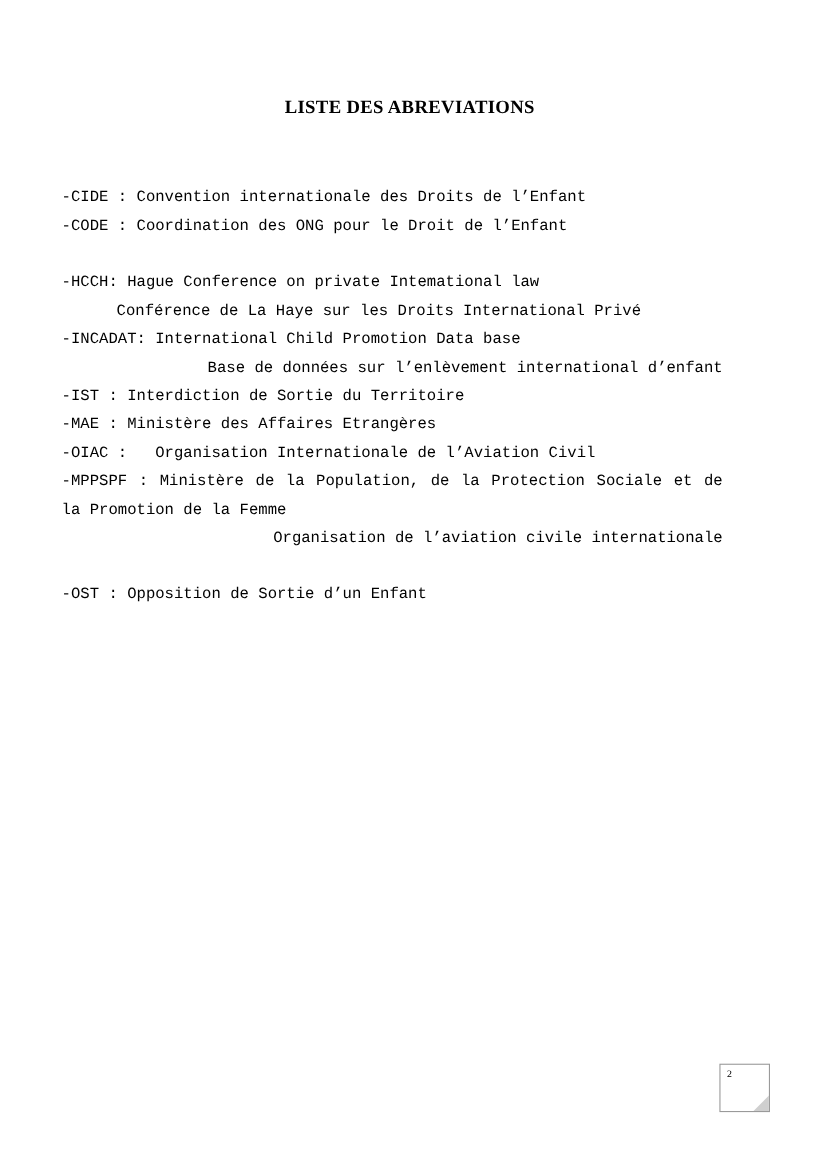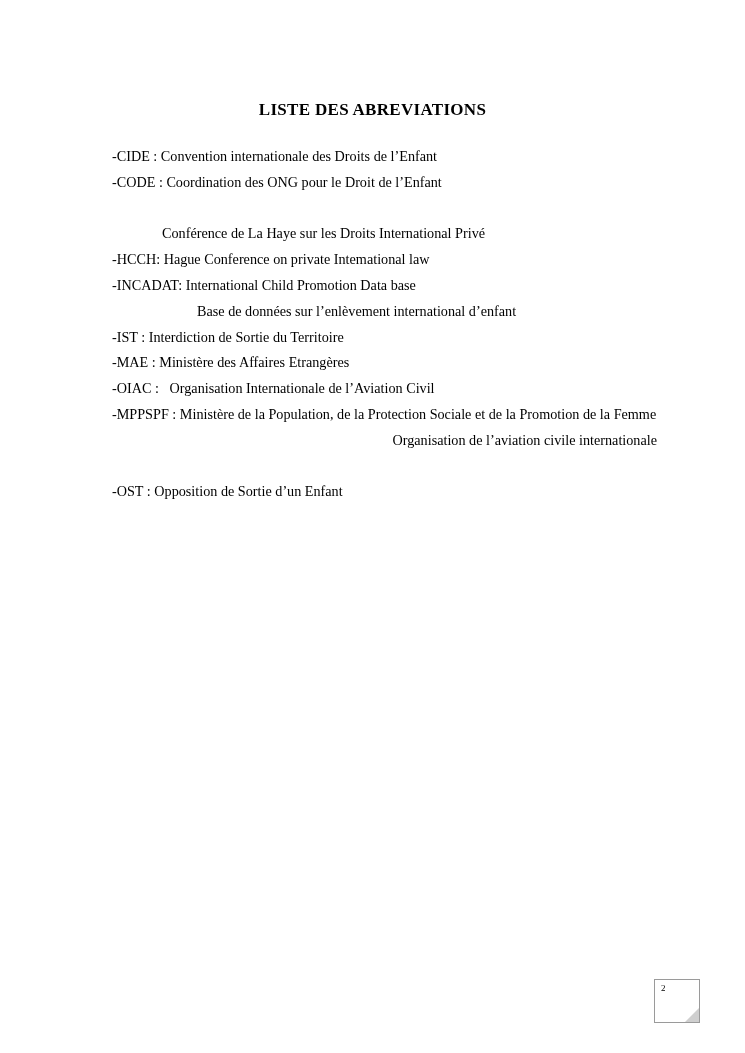--- a/index.html
+++ b/index.html
@@ -19,38 +19,40 @@
     position: relative;
     width: 745px;
     height: 1053px;
     box-sizing: border-box;
   }
   .doc-title {
     text-align: center;
     font-size: 17px;
     font-weight: bold;
     letter-spacing: 0.3px;
-    margin: 12px;
+    margin: 0;
     padding-top: 88px;
   }
   .content {
-    margin-top: 24px;
-    padding-left: 112px;
+    margin-top: 60px;
+    padding-left: 56px;
     padding-right: 88px;
     font-size: 14.2px;
     line-height: 25.8px;
+    font-family: Liberation Mono, monospace;
   }
   .line {
     white-space: pre-wrap;
   }
   .line.indent1 {
     padding-left: 50px;
   }
   .line.indent2 {
     padding-left: 85px;
+    text-align: right;
   }
   .line.indent3 {
     padding-left: 60px;
     text-align: right;
   }
   .line.justified {
     text-align: justify;
     text-align-last: left;
   }
   .spacer {
@@ -85,22 +87,22 @@
 <body>
 
 <div class="page">
 
   <h1 class="doc-title">LISTE DES ABREVIATIONS</h1>
 
   <div class="content">
     <div class="line">-CIDE : Convention internationale des Droits de l’Enfant</div>
     <div class="line">-CODE : Coordination des ONG pour le Droit de l’Enfant</div>
     <div class="spacer"></div>
+    <div class="line">-HCCH: Hague Conference on private Intemational law</div>
     <div class="line indent1">Conférence de La Haye sur les Droits International Privé</div>
-    <div class="line">-HCCH: Hague Conference on private Intemational law</div>
     <div class="line">-INCADAT: International Child Promotion Data base</div>
     <div class="line indent2">Base de données sur l’enlèvement international d’enfant</div>
     <div class="line">-IST : Interdiction de Sortie du Territoire</div>
     <div class="line">-MAE : Ministère des Affaires Etrangères</div>
     <div class="line">-OIAC :   Organisation Internationale de l’Aviation Civil</div>
     <div class="line justified">-MPPSPF : Ministère de la Population, de la Protection Sociale et de la Promotion de la Femme</div>
     <div class="line indent3">Organisation de l’aviation civile internationale</div>
     <div class="spacer"></div>
     <div class="line">-OST : Opposition de Sortie d’un Enfant</div>
   </div>

